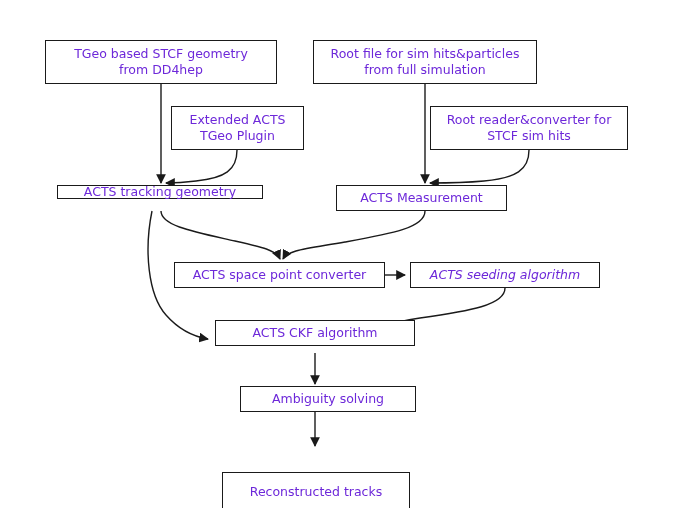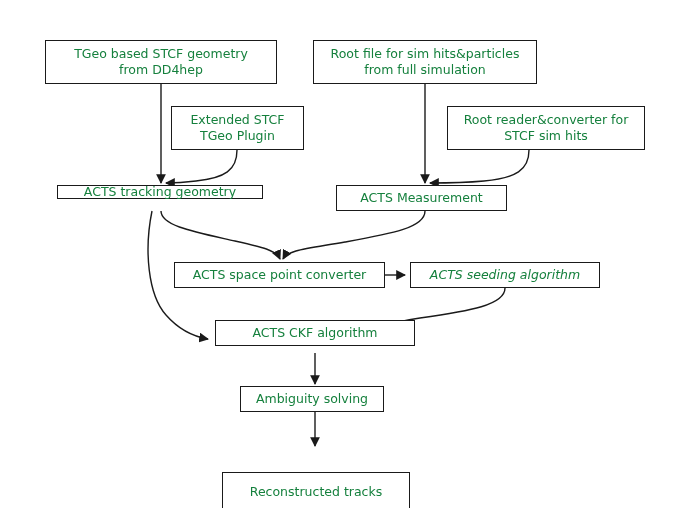--- a/index.html
+++ b/index.html
@@ -22,21 +22,21 @@
     left: 0;
     top: 0;
     width: 677px;
     height: 508px;
   }
   .node {
     position: absolute;
     box-sizing: border-box;
     border: 1.3px solid #1a1a1a;
     background: #ffffff;
-    color: #15803d;
+    color: #6d28d9;
     display: flex;
     align-items: center;
     justify-content: center;
     text-align: center;
     font-family: "DejaVu Sans", sans-serif;
     font-size: 12.5px;
     line-height: 1.32;
     white-space: pre-line;
     z-index: 2;
   }
@@ -77,33 +77,33 @@
       <path d="M 315 412 L 315 446" marker-end="url(#arrow)"></path>
     </g>
   </svg>
 
   <div class="node" style="left:45px; top:40px; width:232px; height:44px;">TGeo based STCF geometry
 from DD4hep</div>
 
   <div class="node" style="left:313px; top:40px; width:224px; height:44px;">Root file for sim hits&amp;particles
 from full simulation</div>
 
-  <div class="node" style="left:171px; top:106px; width:133px; height:44px;">Extended STCF
+  <div class="node" style="left:171px; top:106px; width:133px; height:44px;">Extended ACTS
 TGeo Plugin</div>
 
-  <div class="node" style="left:447px; top:106px; width:198px; height:44px;">Root reader&amp;converter for
+  <div class="node" style="left:430px; top:106px; width:198px; height:44px;">Root reader&amp;converter for
 STCF sim hits</div>
 
   <div class="node" style="left:57px; top:185px; width:206px; height:14px;">ACTS tracking geometry</div>
 
   <div class="node" style="left:174px; top:262px; width:211px; height:26px;">ACTS space point converter</div>
 
   <div class="node" style="left:336px; top:185px; width:171px; height:26px;">ACTS Measurement</div>
 
   <div class="node" style="left:410px; top:262px; width:190px; height:26px;font-style:italic;">ACTS seeding algorithm</div>
 
   <div class="node" style="left:215px; top:320px; width:200px; height:26px;">ACTS CKF algorithm</div>
 
-  <div class="node" style="left:240px; top:386px; width:144px; height:26px;">Ambiguity solving</div>
+  <div class="node" style="left:240px; top:386px; width:176px; height:26px;">Ambiguity solving</div>
 
   <div class="node" style="left:222px; top:472px; width:188px; height:41px;">Reconstructed tracks</div>
 
 </div>
 
 </body></html>

